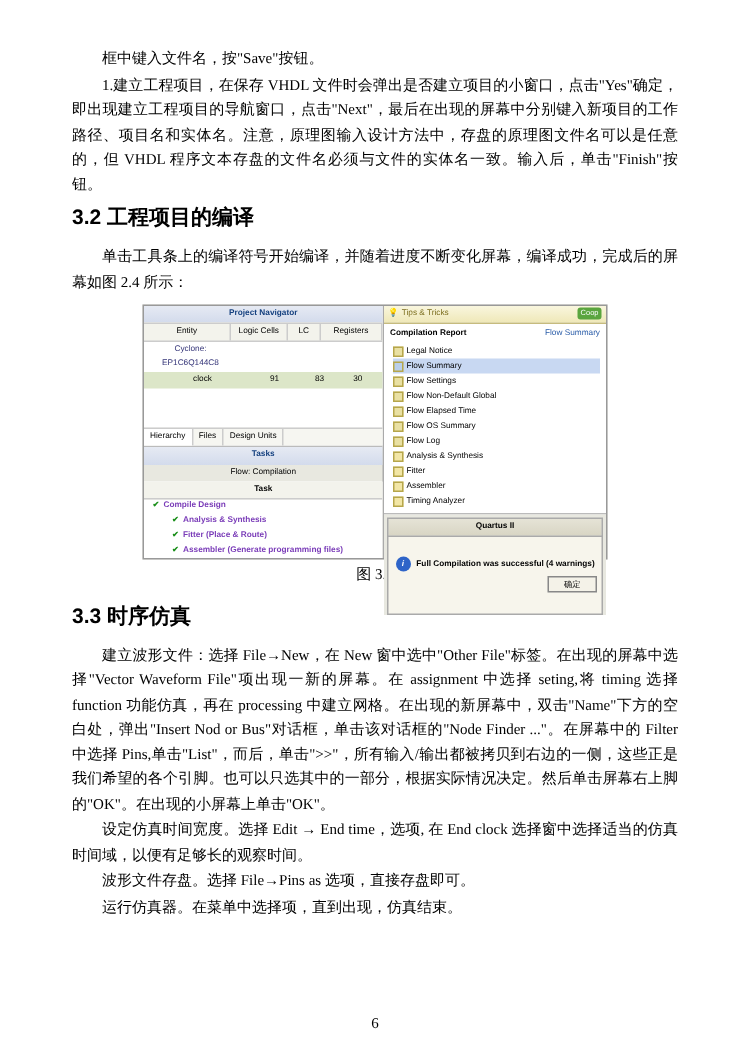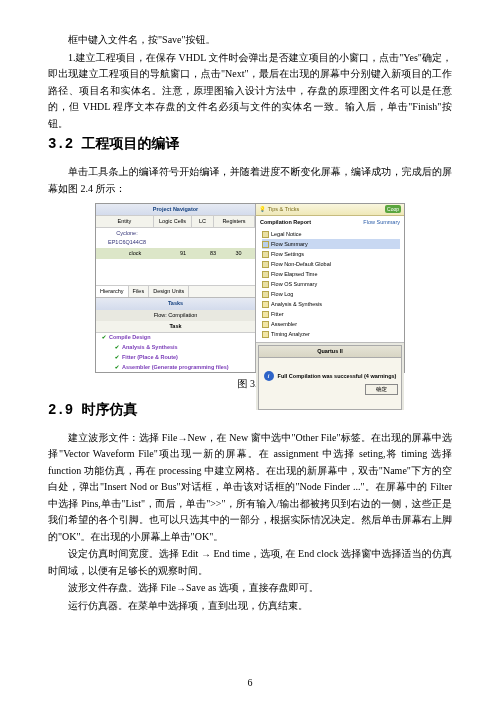--- a/index.html
+++ b/index.html
@@ -8,21 +8,21 @@
       height: 707px;
       background: #fff;
       font-family: "SimSun", "宋体", serif;
       font-size: 10px;
       padding: 32px 48px 20px;
       color: #000;
       line-height: 1.65;
       position: relative;
     }
     p { text-indent: 2em; margin-bottom: 1px; text-align: justify; }
-    h2 { font-size: 14px; font-weight: bold; margin: 0 0 8px; font-family: Liberation Mono, monospace; }
+    h2 { font-size: 14px; font-weight: bold; margin: 0 0 8px; font-family: Liberation Sans, sans-serif; }
     .fig-wrap { text-align: center; margin: 6px 0; }
     .fig-caption { text-align: center; font-size: 10px; margin-top: 3px; }
     .page-num { position: absolute; bottom: 16px; left: 0; right: 0; text-align: center; font-size: 10px; }
 
     
     .screenshot {
       width: 310px;
       height: 170px;
       margin: 0 auto;
       background: #e8e8e0;
@@ -203,19 +203,19 @@
             <span>Full Compilation was successful (4 warnings)</span>
           </div>
           <button class="dlg-btn">确定</button>
         </div>
       </div>
     </div>
   </div>
   <div class="fig-caption">图 3.2</div>
 </div>
 
-<h2>2.9 时序仿真</h2>
+<h2>3.3 时序仿真</h2>
 <p>建立波形文件：选择 File→New，在 New 窗中选中"Other File"标签。在出现的屏幕中选择"Vector Waveform File"项出现一新的屏幕。在 assignment 中选择 seting,将 timing 选择 function 功能仿真，再在 processing 中建立网格。在出现的新屏幕中，双击"Name"下方的空白处，弹出"Insert Nod or Bus"对话框，单击该对话框的"Node Finder ..."。在屏幕中的 Filter 中选择 Pins,单击"List"，而后，单击"&gt;&gt;"，所有输入/输出都被拷贝到右边的一侧，这些正是我们希望的各个引脚。也可以只选其中的一部分，根据实际情况决定。然后单击屏幕右上脚的"OK"。在出现的小屏幕上单击"OK"。</p>
 <p>设定仿真时间宽度。选择 Edit → End time，选项, 在 End clock 选择窗中选择适当的仿真时间域，以便有足够长的观察时间。</p>
-<p>波形文件存盘。选择 File→Save as 选项，直接存盘即可。</p>
+<p>波形文件存盘。选择 File→Pins as 选项，直接存盘即可。</p>
 <p>运行仿真器。在菜单中选择项，直到出现，仿真结束。</p>
 
 <div class="page-num">6</div>
 
 </body></html>

